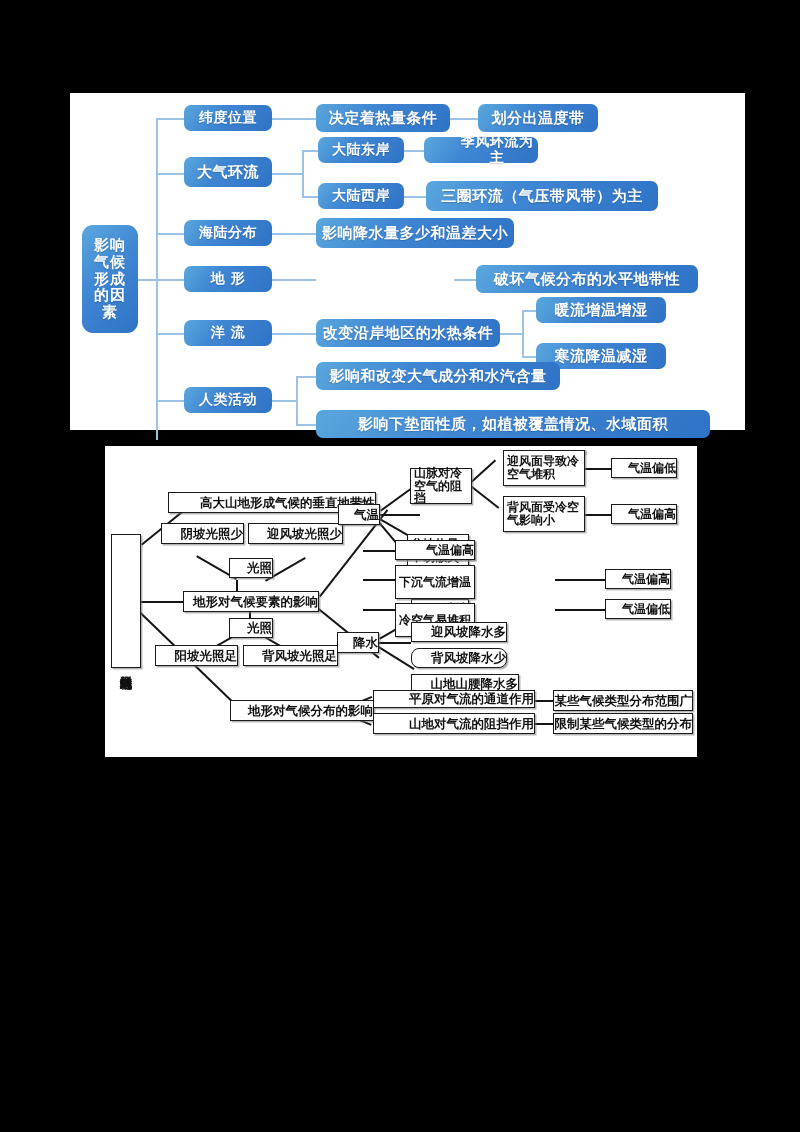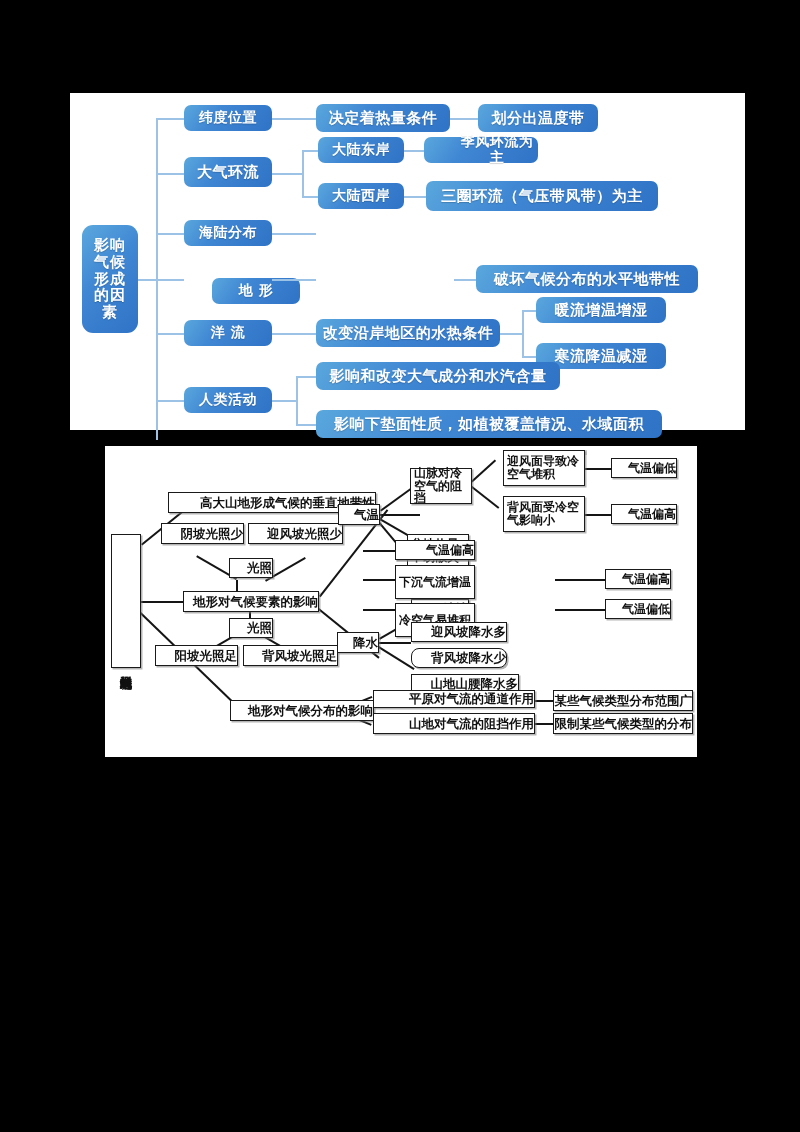--- a/index.html
+++ b/index.html
@@ -108,22 +108,25 @@
     </div>
     <div class="ln lnh" style="left:334px;top:103px;width:22px;"></div>
     <div class="bnode" style="left:356px;top:88px;width:232px;height:30px;font-size:15px;">
       <span>三圈环流（气压带风带）为主</span>
     </div>
 
     <div class="bnode" style="left:114px;top:127px;width:88px;height:26px;font-size:14px;">
       <span>海陆分布</span>
     </div>
     <div class="ln lnh" style="left:202px;top:140px;width:44px;"></div>
-
-    <div class="bnode" style="left:114px;top:185px;width:88px;height:26px;font-size:14px;margin-left:28px;">
+    <div class="bnode" style="left:246px;top:125px;width:198px;height:30px;font-size:15px;">
+      <span>影响降水量多少和温差大小</span>
+    </div>
+
+    <div class="bnode" style="left:114px;top:173px;width:88px;height:26px;font-size:14px;">
       <span>地 形</span>
     </div>
     <div class="ln lnh" style="left:202px;top:186px;width:44px;"></div>
     <div class="ln lnh" style="left:384px;top:186px;width:22px;"></div>
     <div class="bnode" style="left:406px;top:172px;width:222px;height:28px;font-size:15px;">
       <span>破坏气候分布的水平地带性</span>
     </div>
 
     <div class="bnode" style="left:114px;top:227px;width:88px;height:26px;font-size:14px;">
       <span>洋 流</span>
@@ -146,21 +149,21 @@
     <div class="bnode" style="left:114px;top:294px;width:88px;height:26px;font-size:14px;">
       <span>人类活动</span>
     </div>
     <div class="ln lnh" style="left:202px;top:307px;width:24px;"></div>
     <div class="ln lnv" style="left:226px;top:283px;height:48px;"></div>
     <div class="ln lnh" style="left:226px;top:283px;width:20px;"></div>
     <div class="ln lnh" style="left:226px;top:331px;width:20px;"></div>
     <div class="bnode" style="left:246px;top:269px;width:244px;height:28px;font-size:15px;">
       <span>影响和改变大气成分和水汽含量</span>
     </div>
-    <div class="bnode" style="left:246px;top:317px;width:346px;height:28px;font-size:15px;">
+    <div class="bnode" style="left:246px;top:317px;width:394px;height:28px;font-size:15px;">
       <span>影响下垫面性质，如植被覆盖情况、水域面积</span>
     </div>
   </div>
 
   <div id="panel-bot">
 
     <div class="shadowbar" style="left:402px;top:4px;width:80px;height:5px;"></div>
 
     <div class="wline" style="left:36px;top:98px;width:68px;transform:rotate(-39deg);"></div>
 

